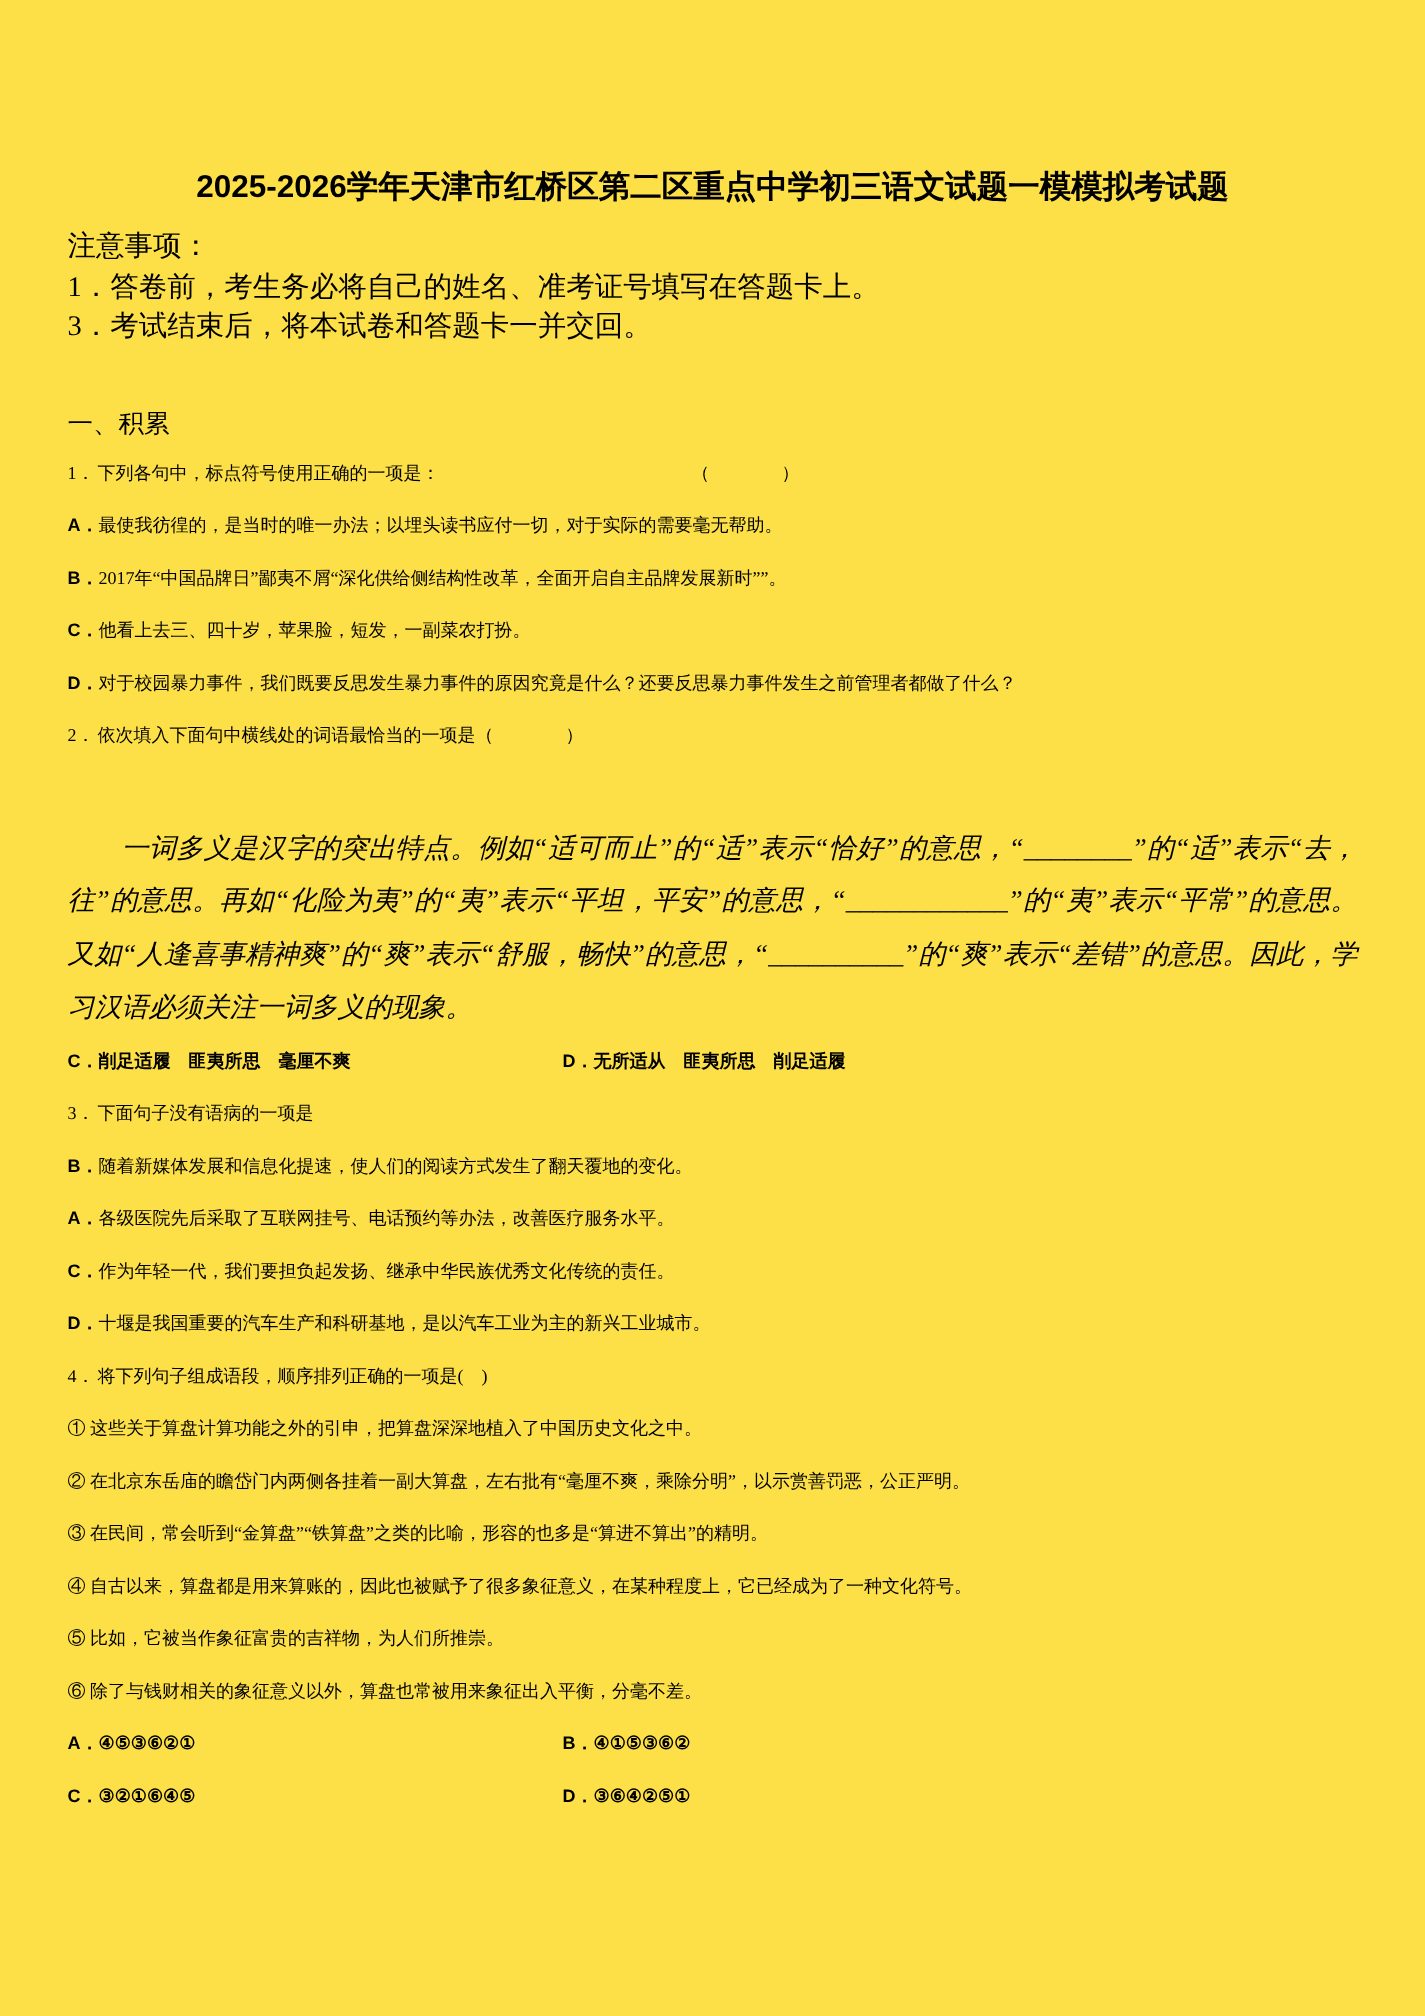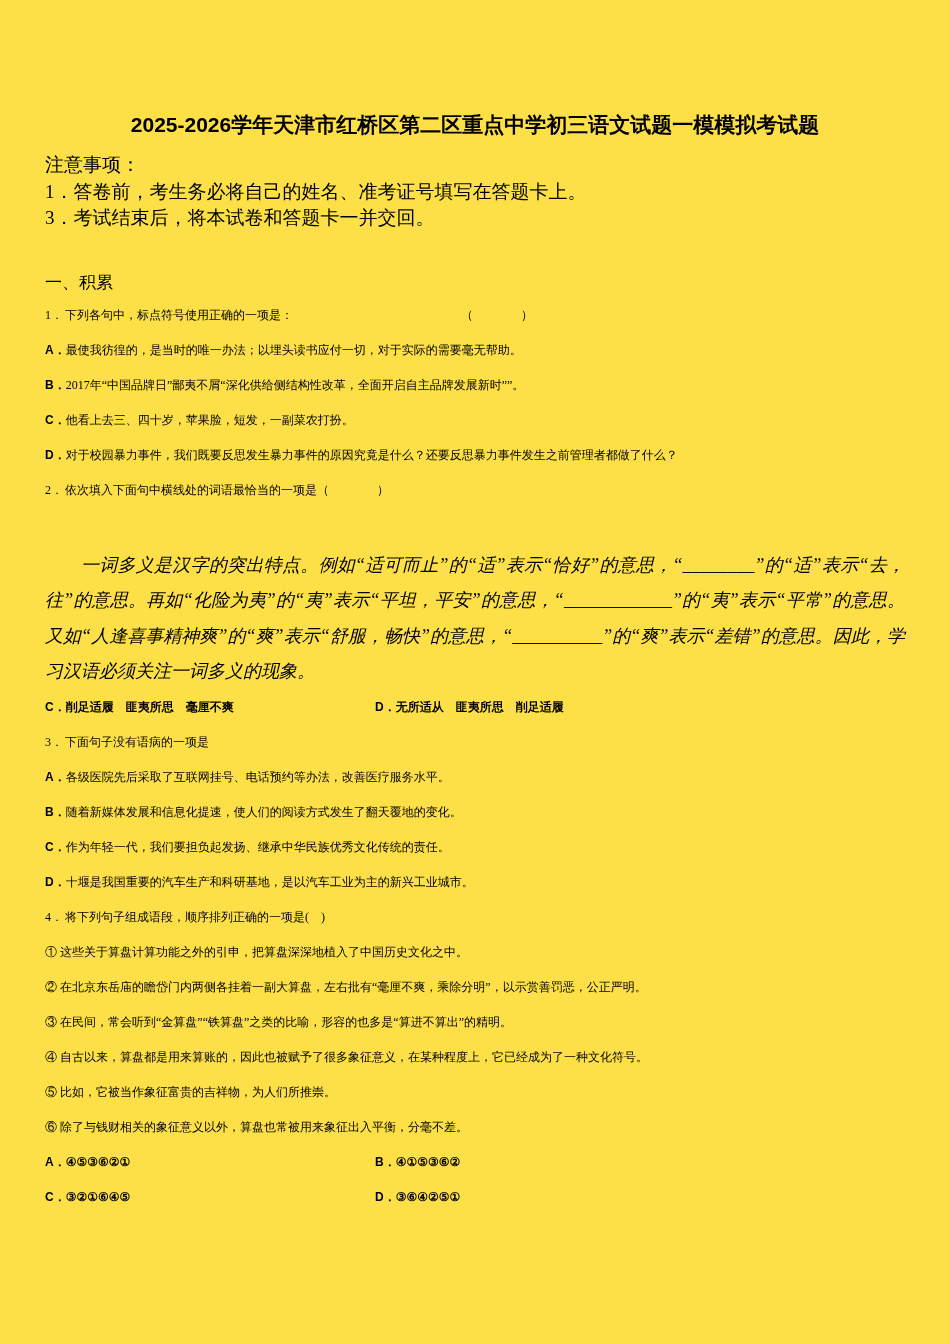--- a/index.html
+++ b/index.html
@@ -66,22 +66,22 @@
   <div class="question">
     <p class="q-line"><span class="qnum">2．</span><span>依次填入下面句中横线处的词语最恰当的一项是（　　　　）</span></p>
     <p class="passage">一词多义是汉字的突出特点。例如“适可而止”的“适”表示“恰好”的意思，“________”的“适”表示“去，往”的意思。再如“化险为夷”的“夷”表示“平坦，平安”的意思，“____________”的“夷”表示“平常”的意思。又如“人逢喜事精神爽”的“爽”表示“舒服，畅快”的意思，“__________”的“爽”表示“差错”的意思。因此，学习汉语必须关注一词多义的现象。</p>
     <p class="q-line two-col bold-opts">
       <span class="col"><span class="opt-label">C．</span><span>削足适履　匪夷所思　毫厘不爽</span></span><span class="col"><span class="opt-label">D．</span><span>无所适从　匪夷所思　削足适履</span></span>
     </p>
   </div>
 
   <div class="question">
     <p class="q-line"><span class="qnum">3．</span><span>下面句子没有语病的一项是</span></p>
+    <p class="q-line"><span class="opt-label">B．</span><span>随着新媒体发展和信息化提速，使人们的阅读方式发生了翻天覆地的变化。</span></p>
     <p class="q-line"><span class="opt-label">A．</span><span>各级医院先后采取了互联网挂号、电话预约等办法，改善医疗服务水平。</span></p>
-    <p class="q-line"><span class="opt-label">B．</span><span>随着新媒体发展和信息化提速，使人们的阅读方式发生了翻天覆地的变化。</span></p>
     <p class="q-line"><span class="opt-label">C．</span><span>作为年轻一代，我们要担负起发扬、继承中华民族优秀文化传统的责任。</span></p>
     <p class="q-line"><span class="opt-label">D．</span><span>十堰是我国重要的汽车生产和科研基地，是以汽车工业为主的新兴工业城市。</span></p>
   </div>
 
   <div class="question">
     <p class="q-line"><span class="qnum">4．</span><span>将下列句子组成语段，顺序排列正确的一项是(　)</span></p>
     <p class="q-line">① 这些关于算盘计算功能之外的引申，把算盘深深地植入了中国历史文化之中。</p>
     <p class="q-line">② 在北京东岳庙的瞻岱门内两侧各挂着一副大算盘，左右批有“毫厘不爽，乘除分明”，以示赏善罚恶，公正严明。</p>
     <p class="q-line">③ 在民间，常会听到“金算盘”“铁算盘”之类的比喻，形容的也多是“算进不算出”的精明。</p>
     <p class="q-line">④ 自古以来，算盘都是用来算账的，因此也被赋予了很多象征意义，在某种程度上，它已经成为了一种文化符号。</p>

